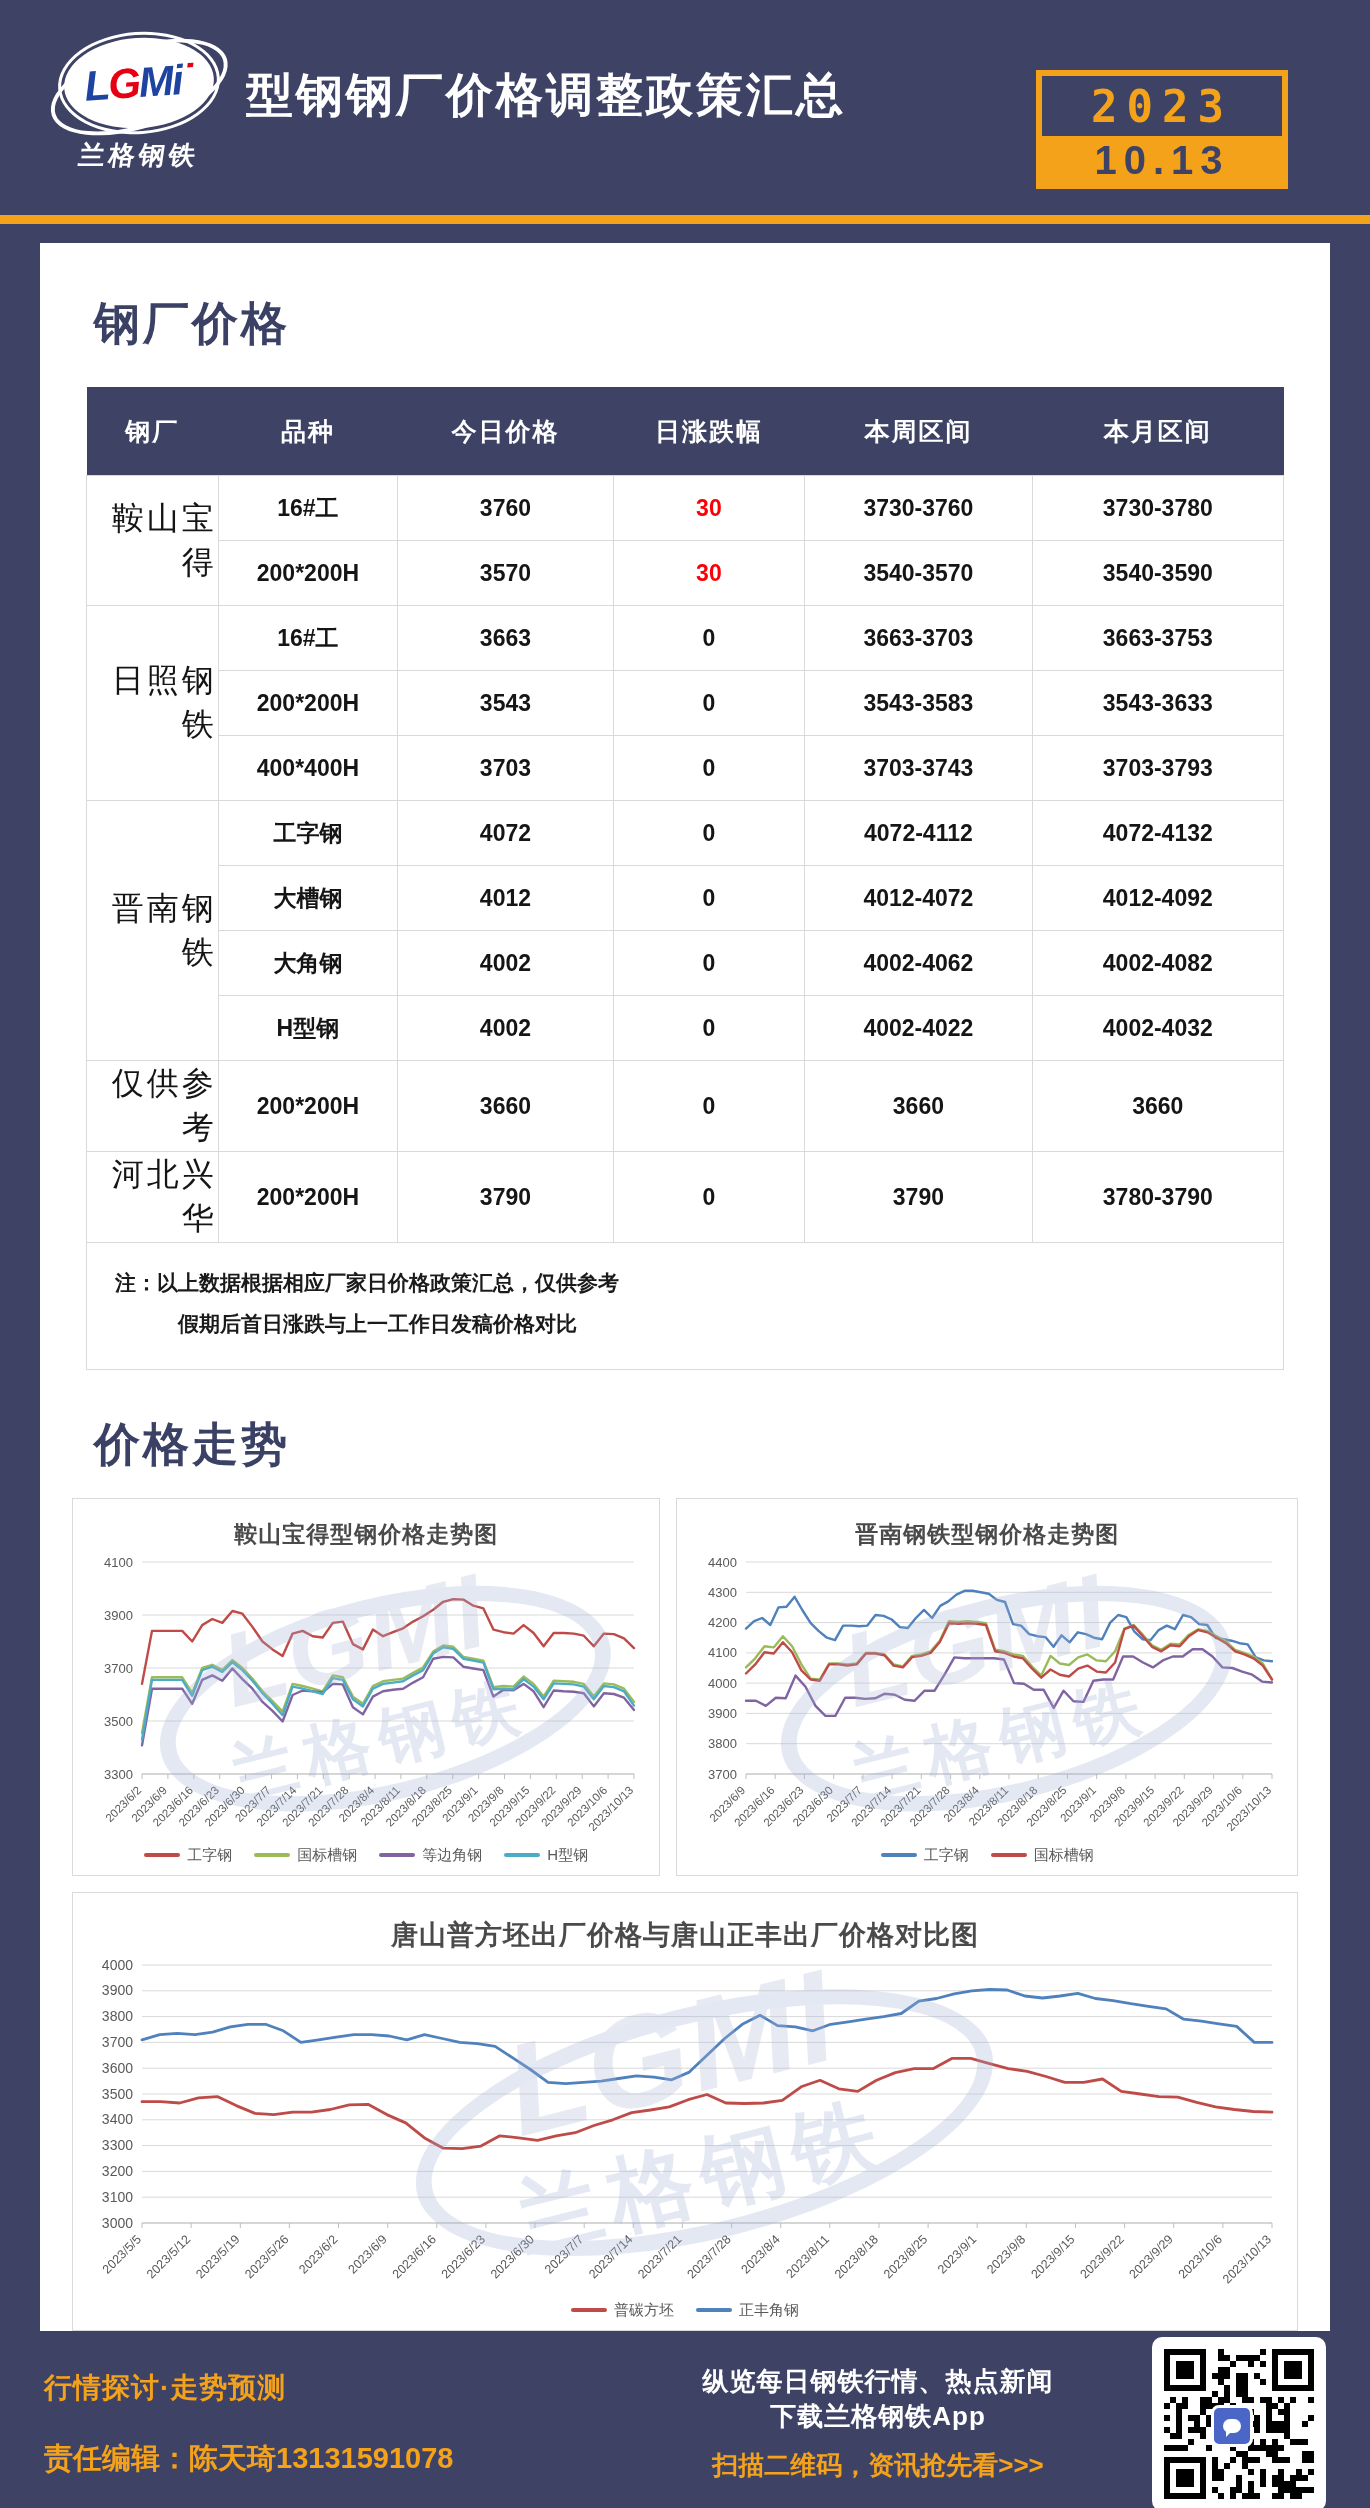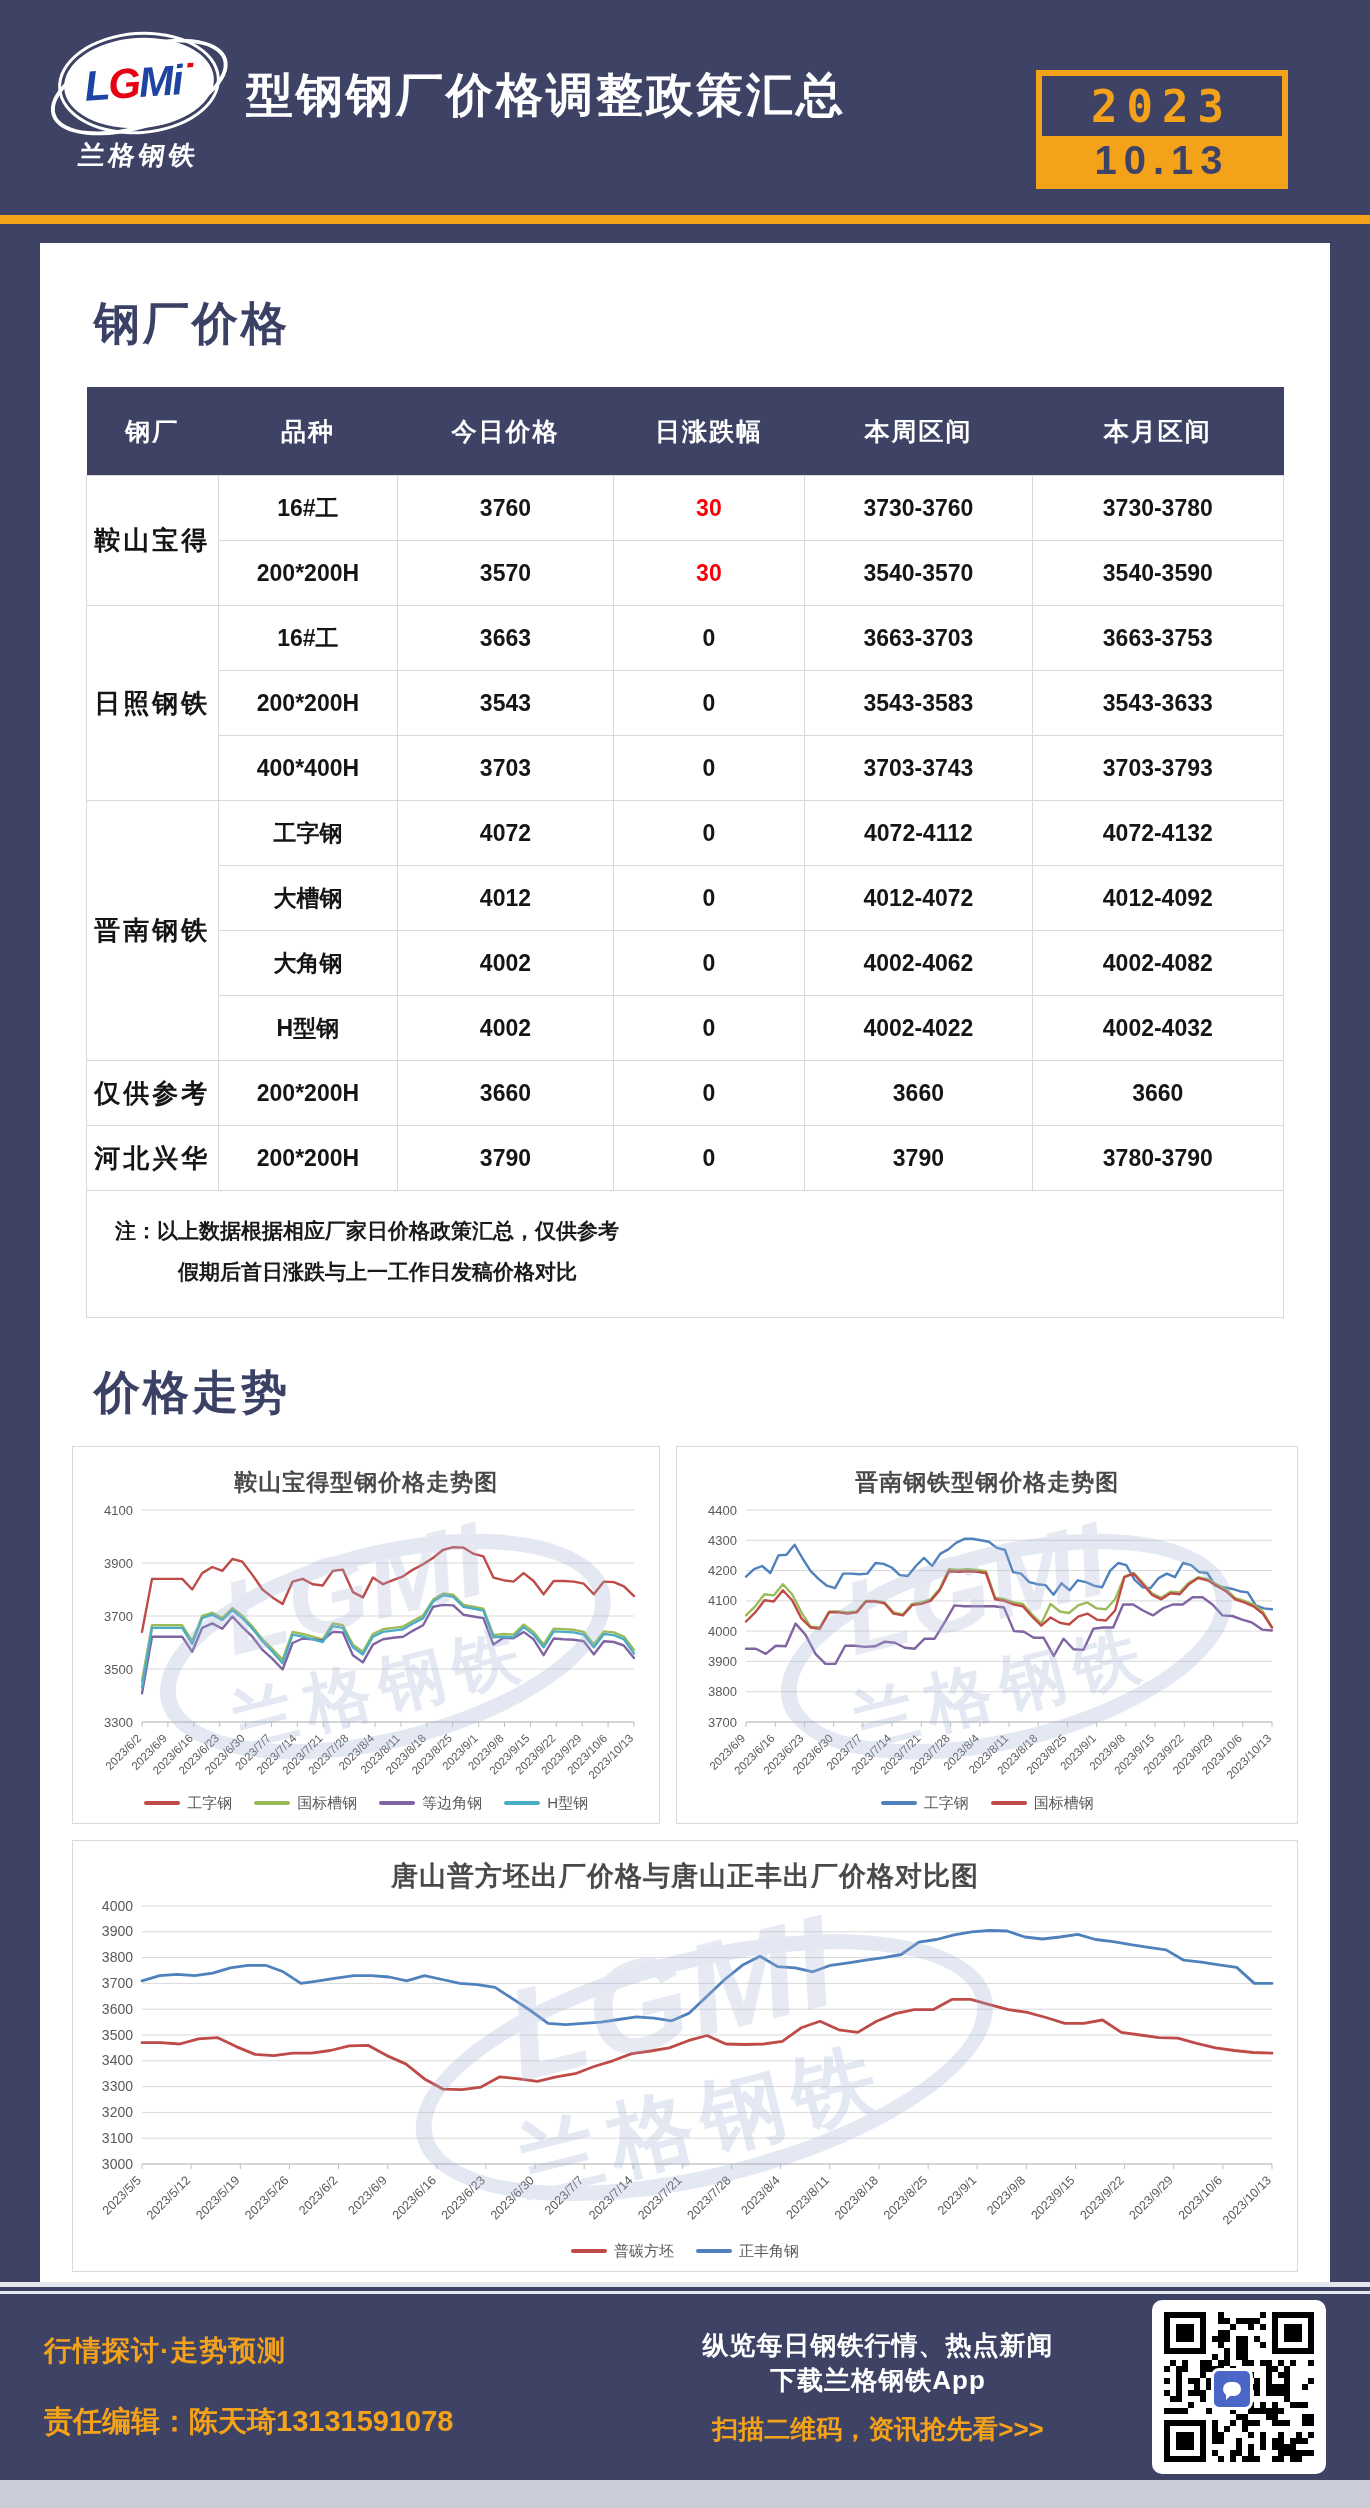--- a/index.html
+++ b/index.html
@@ -26,33 +26,33 @@
   
   .card{margin:0 40px;background:#ffffff;flex:1 1 auto;padding:0 22px;box-sizing:border-box;}
   .section-title{font-size:46px;font-weight:800;color:#3b4164;letter-spacing:3px;}
   .section-title.first{margin:50px 0 32px 32px;}
   .section-title.second{margin:44px 0 22px 32px;}
 
   
   .price-table{width:1198px;margin:0 auto;border-collapse:collapse;table-layout:fixed;}
   .price-table thead th{background:#3e4366;color:#ffffff;font-size:25px;font-weight:700;height:86px;letter-spacing:2px;border:none;}
   .price-table td{border:1px solid #d9d9d9;text-align:center;font-size:23px;font-weight:600;color:#151515;height:62px;}
-  .price-table td.mill{font-size:26px;font-weight:700;letter-spacing:3px;}
+  .price-table td.mill{font-size:32px;font-weight:400;letter-spacing:3px;text-align:right;}
   .price-table td.red{color:#fb0006;font-weight:700;}
   .price-table td.note-cell{text-align:left;font-size:21px;font-weight:600;color:#1a1a1a;padding:20px 10px 24px 28px;height:auto;line-height:1.95;}
   .note-line2{margin-left:3.0em;}
 
   
   .charts-row{display:flex;gap:16px;margin:0 10px;align-items:stretch;}
   .chart-card{border:1px solid #d9d9d9;background:#fff;position:relative;padding:8px 6px 4px;box-sizing:border-box;overflow:hidden;}
   .chart-card.c1{flex:0 0 48%;}
   .chart-card.c2{flex:1 1 auto;}
   .chart-card.c3{margin:16px 10px 0;}
   .chart-title{text-align:center;font-size:23px;font-weight:700;color:#4a4a4a;margin:12px 0 0;letter-spacing:1px;}
-  .chart-card.c3 .chart-title{font-size:27px;margin-top:9px;}
+  .chart-card.c3 .chart-title{font-size:27px;margin-top:16px;}
   .chart-svg{display:block;margin:2px auto 0;}
   .legend{display:flex;justify-content:center;gap:22px;align-items:center;margin:0 0 6px;}
   .legend-item{display:flex;align-items:center;gap:7px;}
   .legend-line{display:inline-block;width:36px;height:4px;border-radius:2px;}
   .legend-label{font-size:15px;color:#595959;}
 
   
   .wm{position:absolute;left:0;top:0;right:0;bottom:0;pointer-events:none;display:flex;align-items:center;justify-content:center;}
   .wm-inner{position:relative;transform:rotate(-14deg);opacity:.28;text-align:center;}
   .wm-oval{position:absolute;left:50%;top:50%;width:430px;height:170px;margin:-85px 0 0 -215px;border:16px solid #9fb0d4;border-radius:50%;}

